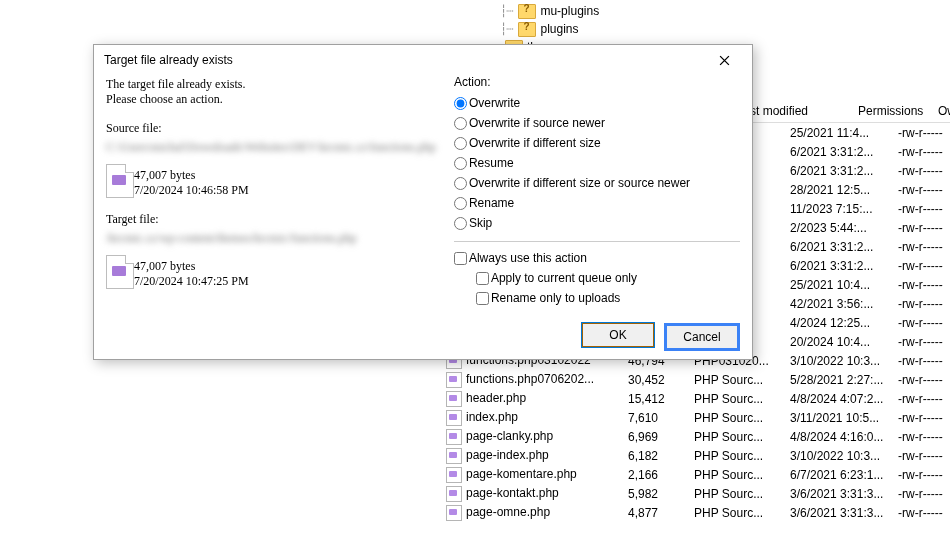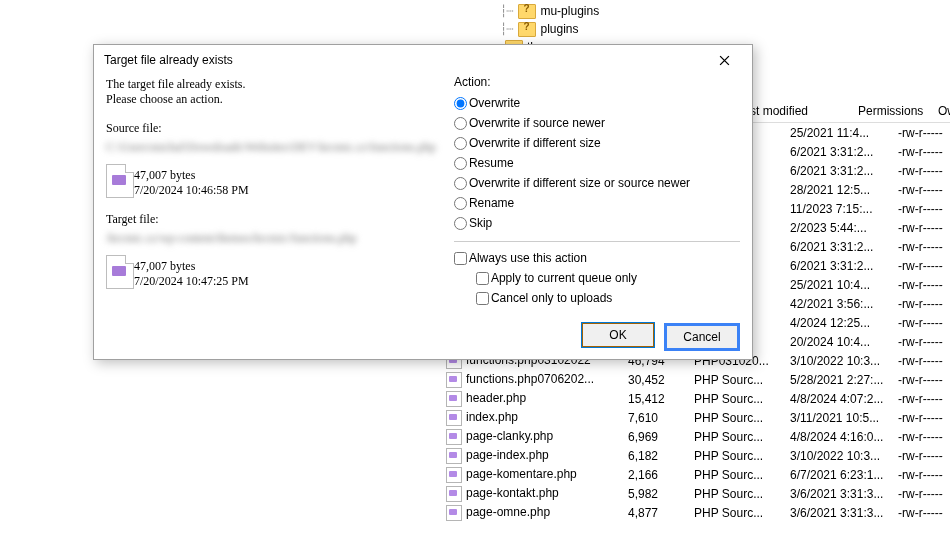--- a/index.html
+++ b/index.html
@@ -359,21 +359,21 @@
         <label class="check-row">
             <input type="checkbox" style="">
             <span>Always use this action</span>
           </label>
         <label class="check-row indent">
             <input type="checkbox" style="">
             <span>Apply to current queue only</span>
           </label>
         <label class="check-row indent">
             <input type="checkbox" style="">
-            <span>Cancel only to uploads</span>
+            <span>Rename only to uploads</span>
           </label>
       </div>
     </div>
   </div>
   <div class="buttons">
     <div class="btn default">
         <span>OK</span>
       </div>
     <div class="btn">
         <span>Cancel</span>

